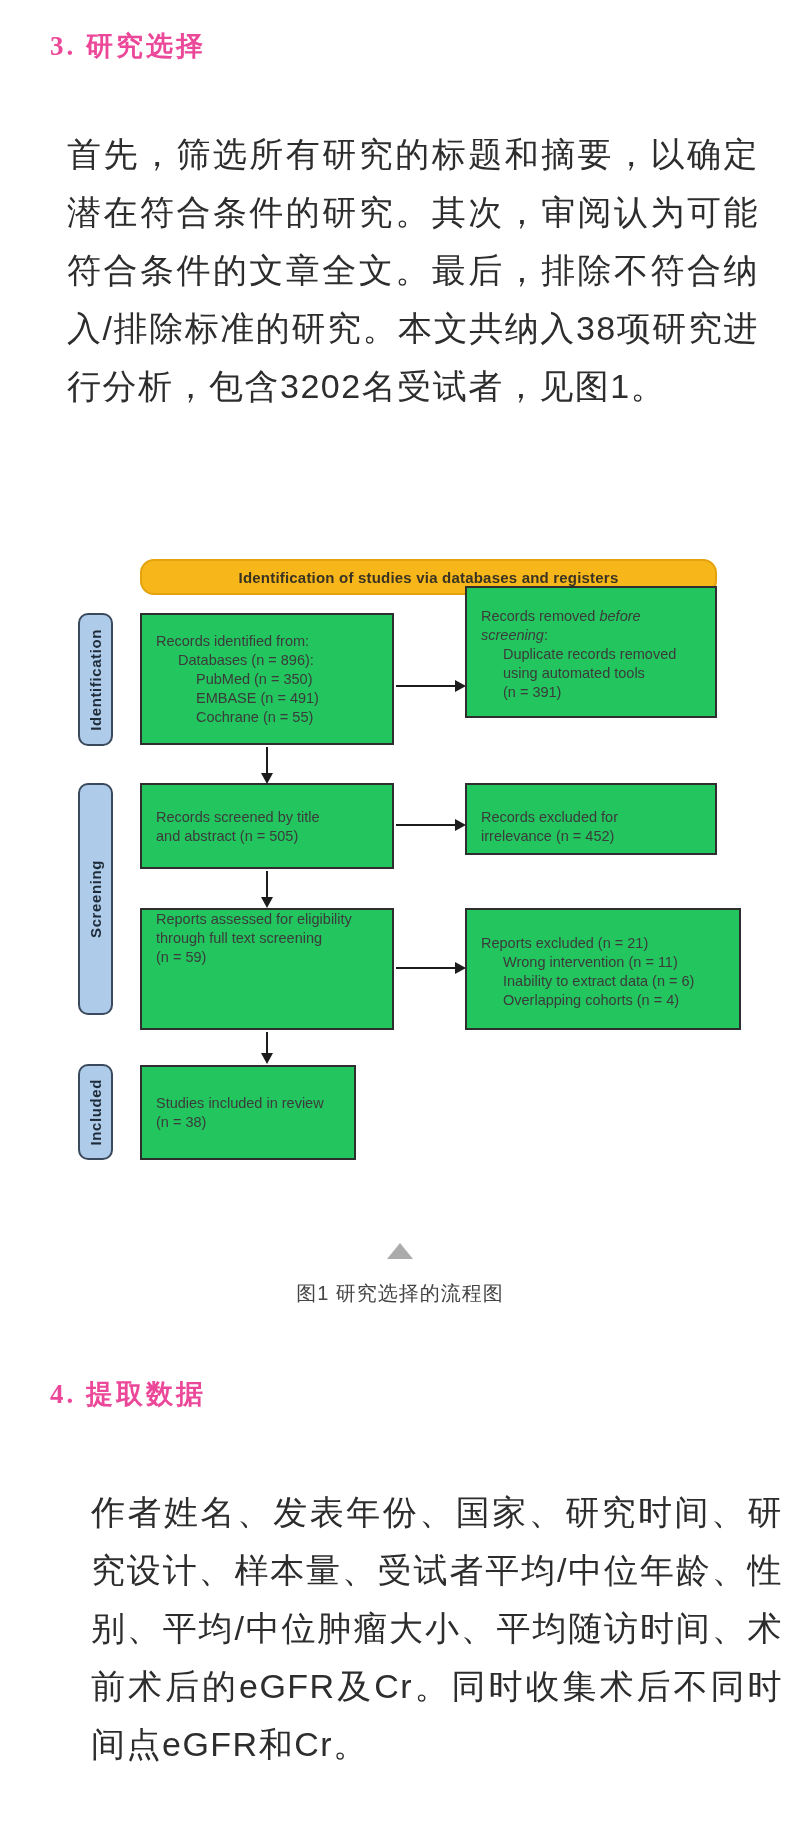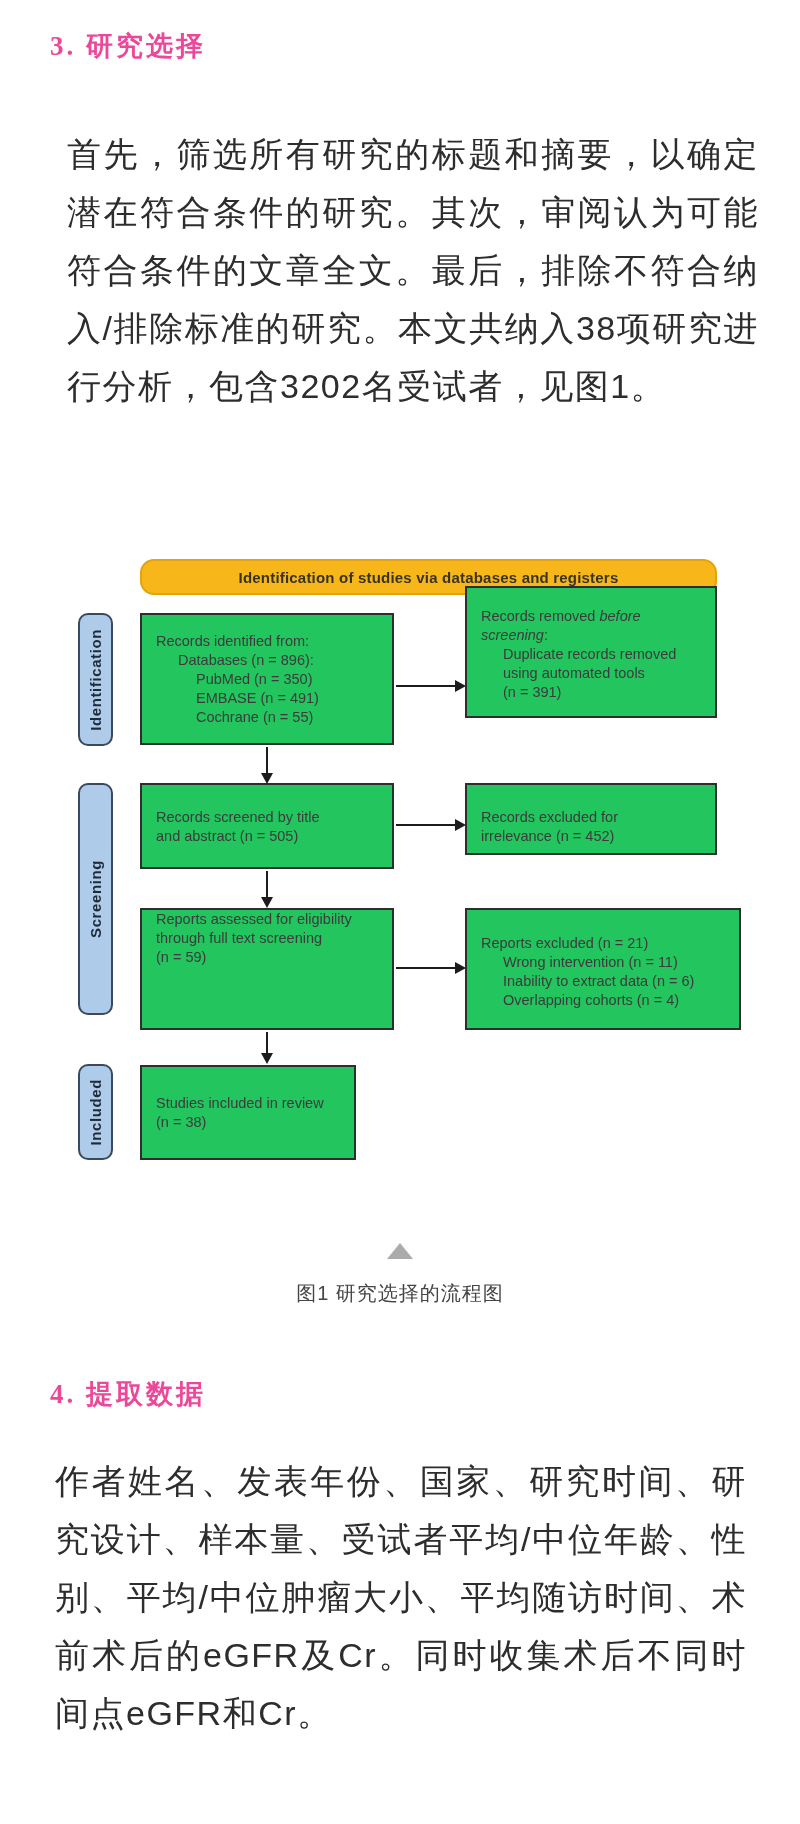--- a/index.html
+++ b/index.html
@@ -13,21 +13,21 @@
     font-size:27px;color:#ec4899;letter-spacing:3px;line-height:1.15;
   }
   #heading-3{top:31px;}
   #heading-4{top:1379px;}
   .para{
     position:absolute;left:55px;width:692px;
     font-size:34px;line-height:58px;color:#2d2d2d;
     text-align:justify;letter-spacing:1.5px;
   }
   #para-1{top:125px;margin-left:12px;}
-  #para-2{top:1452px;}
+  #para-2{top:1483px;margin-left:36px;}
 
   
   .banner{
     position:absolute;left:140px;top:559px;width:577px;height:36px;
     background:#F7B71A;border:2px solid #E4A30C;border-radius:14px;
     box-sizing:border-box;display:flex;align-items:center;justify-content:center;
     font-size:15px;font-weight:bold;color:#3A3322;letter-spacing:0.2px;
   }
   .stage{
     position:absolute;left:78px;width:35px;

